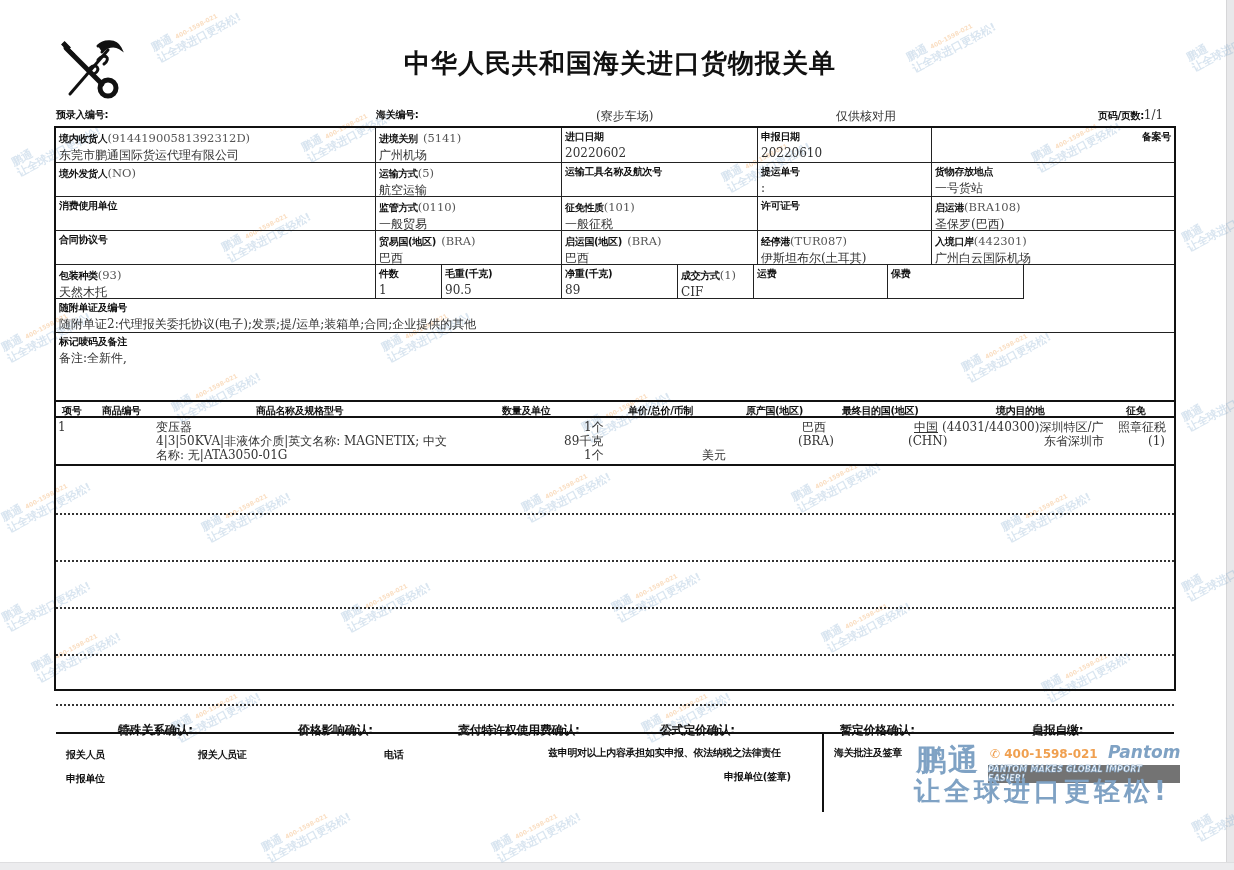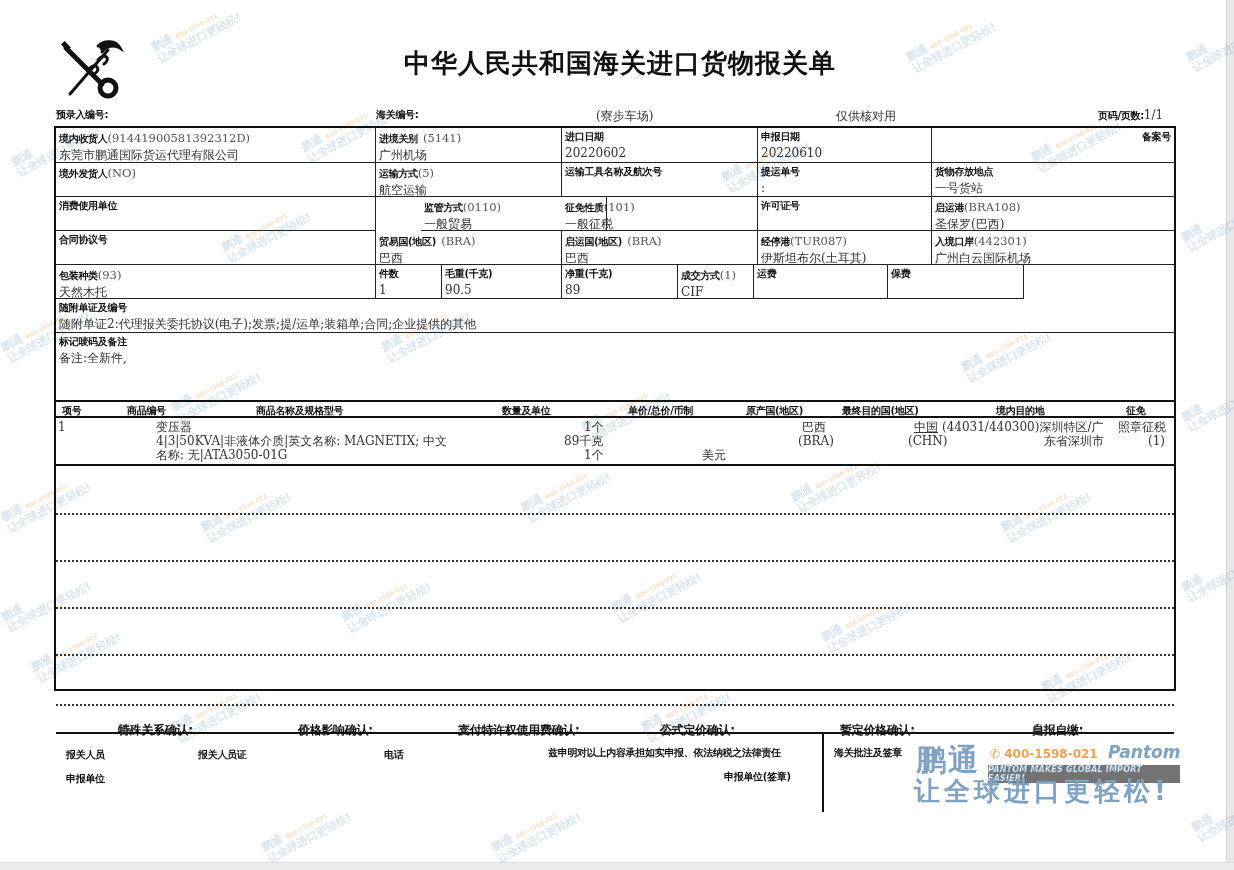--- a/index.html
+++ b/index.html
@@ -150,21 +150,21 @@
   </div>
   <div class="cell noright" style="left:876px;top:35px;width:242px;height:34px;">
     <span class="l1 lbl">货物存放地点</span>
     <span class="l2">一号货站</span>
   </div>
 
   <div class="cell" style="left:0;top:69px;width:320px;height:34px;">
     <span class="l1 lbl">消费使用单位</span>
     <span class="l2"></span>
   </div>
-  <div class="cell" style="left:320px;top:69px;width:186px;height:34px;margin-left:45px;">
+  <div class="cell" style="left:320px;top:69px;width:186px;height:34px;">
     <span class="l1"><span class="lbl">监管方式</span><span class="code">(0110)</span></span>
     <span class="l2">一般贸易</span>
   </div>
   <div class="cell" style="left:506px;top:69px;width:196px;height:34px;">
     <span class="l1"><span class="lbl">征免性质</span><span class="code">(101)</span></span>
     <span class="l2">一般征税</span>
   </div>
   <div class="cell" style="left:702px;top:69px;width:174px;height:34px;">
     <span class="l1 lbl">许可证号</span>
     <span class="l2"></span>
@@ -229,21 +229,21 @@
     <span class="l2">随附单证2:代理报关委托协议(电子);发票;提/运单;装箱单;合同;企业提供的其他</span>
   </div>
 
   <div class="cell noright" style="left:0;top:205px;width:1118px;height:67px;border-bottom:none;">
     <span class="l1 lbl">标记唛码及备注</span>
     <span class="l2">备注:全新件,</span>
   </div>
 
   <div class="items-head">
     <span class="lbl" style="left:6px;">项号</span>
-    <span class="lbl" style="left:46px;margin-left:25px;">商品编号</span>
+    <span class="lbl" style="left:46px;">商品编号</span>
     <span class="lbl" style="left:200px;">商品名称及规格型号</span>
     <span class="lbl" style="left:446px;">数量及单位</span>
     <span class="lbl" style="left:572px;">单价/总价/币制</span>
     <span class="lbl" style="left:690px;">原产国(地区)</span>
     <span class="lbl" style="left:786px;">最终目的国(地区)</span>
     <span class="lbl" style="left:940px;">境内目的地</span>
     <span class="lbl" style="left:1070px;">征免</span>
   </div>
 
   <div class="item-row">

